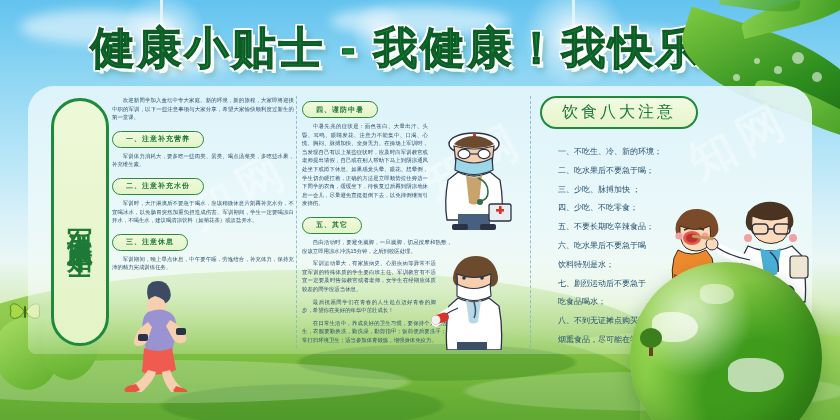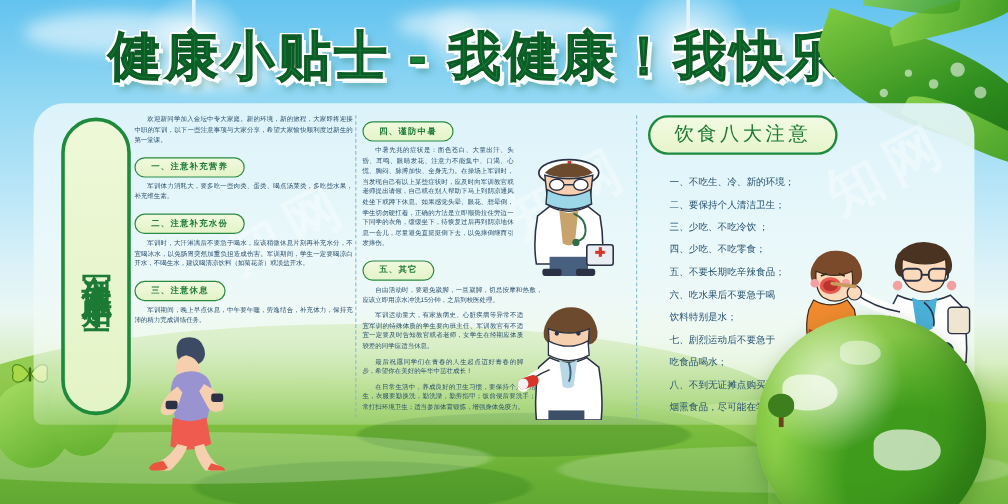--- a/index.html
+++ b/index.html
@@ -258,22 +258,22 @@
       <rect x="1" y="62" width="18" height="9" rx="4.5" fill="#d8342a" transform="rotate(-18 10 66)"></rect>
       <rect x="1" y="62" width="9" height="9" rx="4.5" fill="#f2f2f2" transform="rotate(-18 10 66)"></rect>
       <rect x="27" y="90" width="30" height="8" fill="#3d4f66"></rect>
     </svg>
   </div>
 
   <div class="col col-c">
     <div class="big-pill">饮食八大注意</div>
     <ul class="eatlist">
       <li>一、不吃生、冷、新的环境；</li>
-      <li>二、要保持个人清洁卫生；</li>
-      <li>三、少吃、不吃冷饮 ；</li>
+      <li>二、吃水果后不要急于喝；</li>
+      <li>三、少吃、脉搏加快 ；</li>
       <li>四、少吃、不吃零食；</li>
       <li>五、不要长期吃辛辣食品；</li>
       <li>六、吃水果后不要急于喝
       饮料特别是水；</li>
       <li>七、剧烈运动后不要急于
       吃食品喝水；</li>
       <li>八、不到无证摊点购买油炸、
       烟熏食品，尽可能在学校食堂就餐。</li>
     </ul>
   </div>

